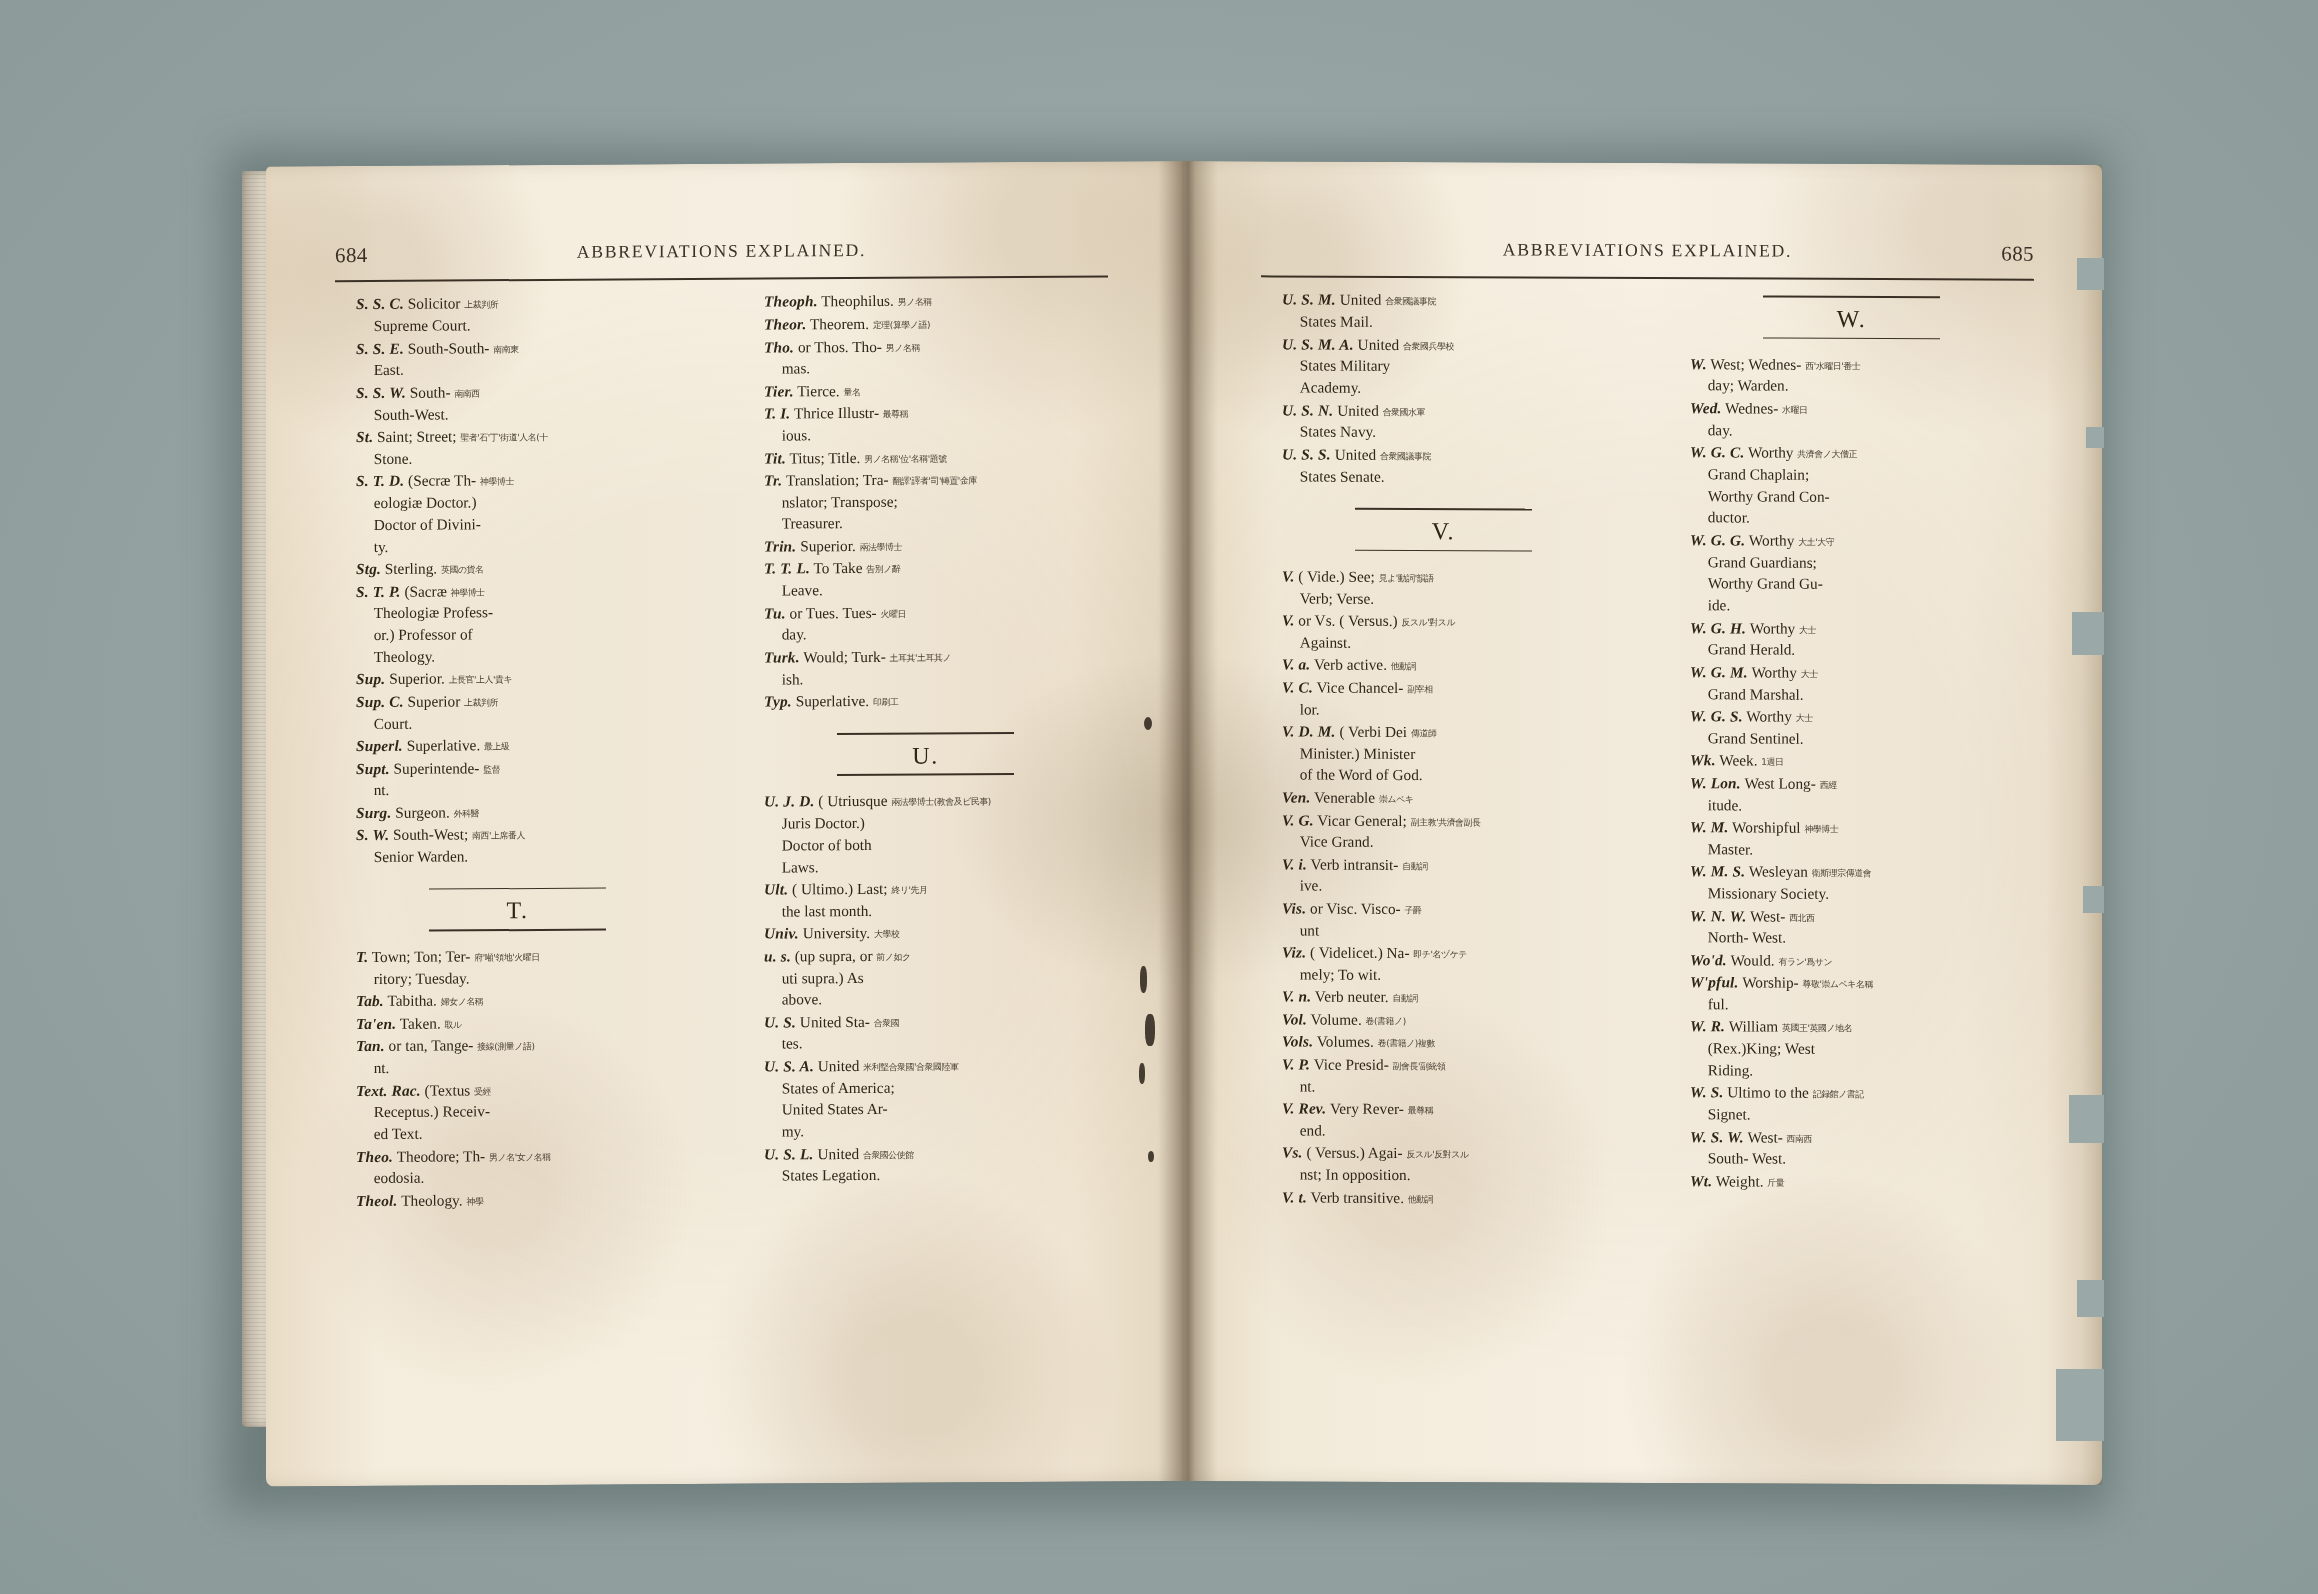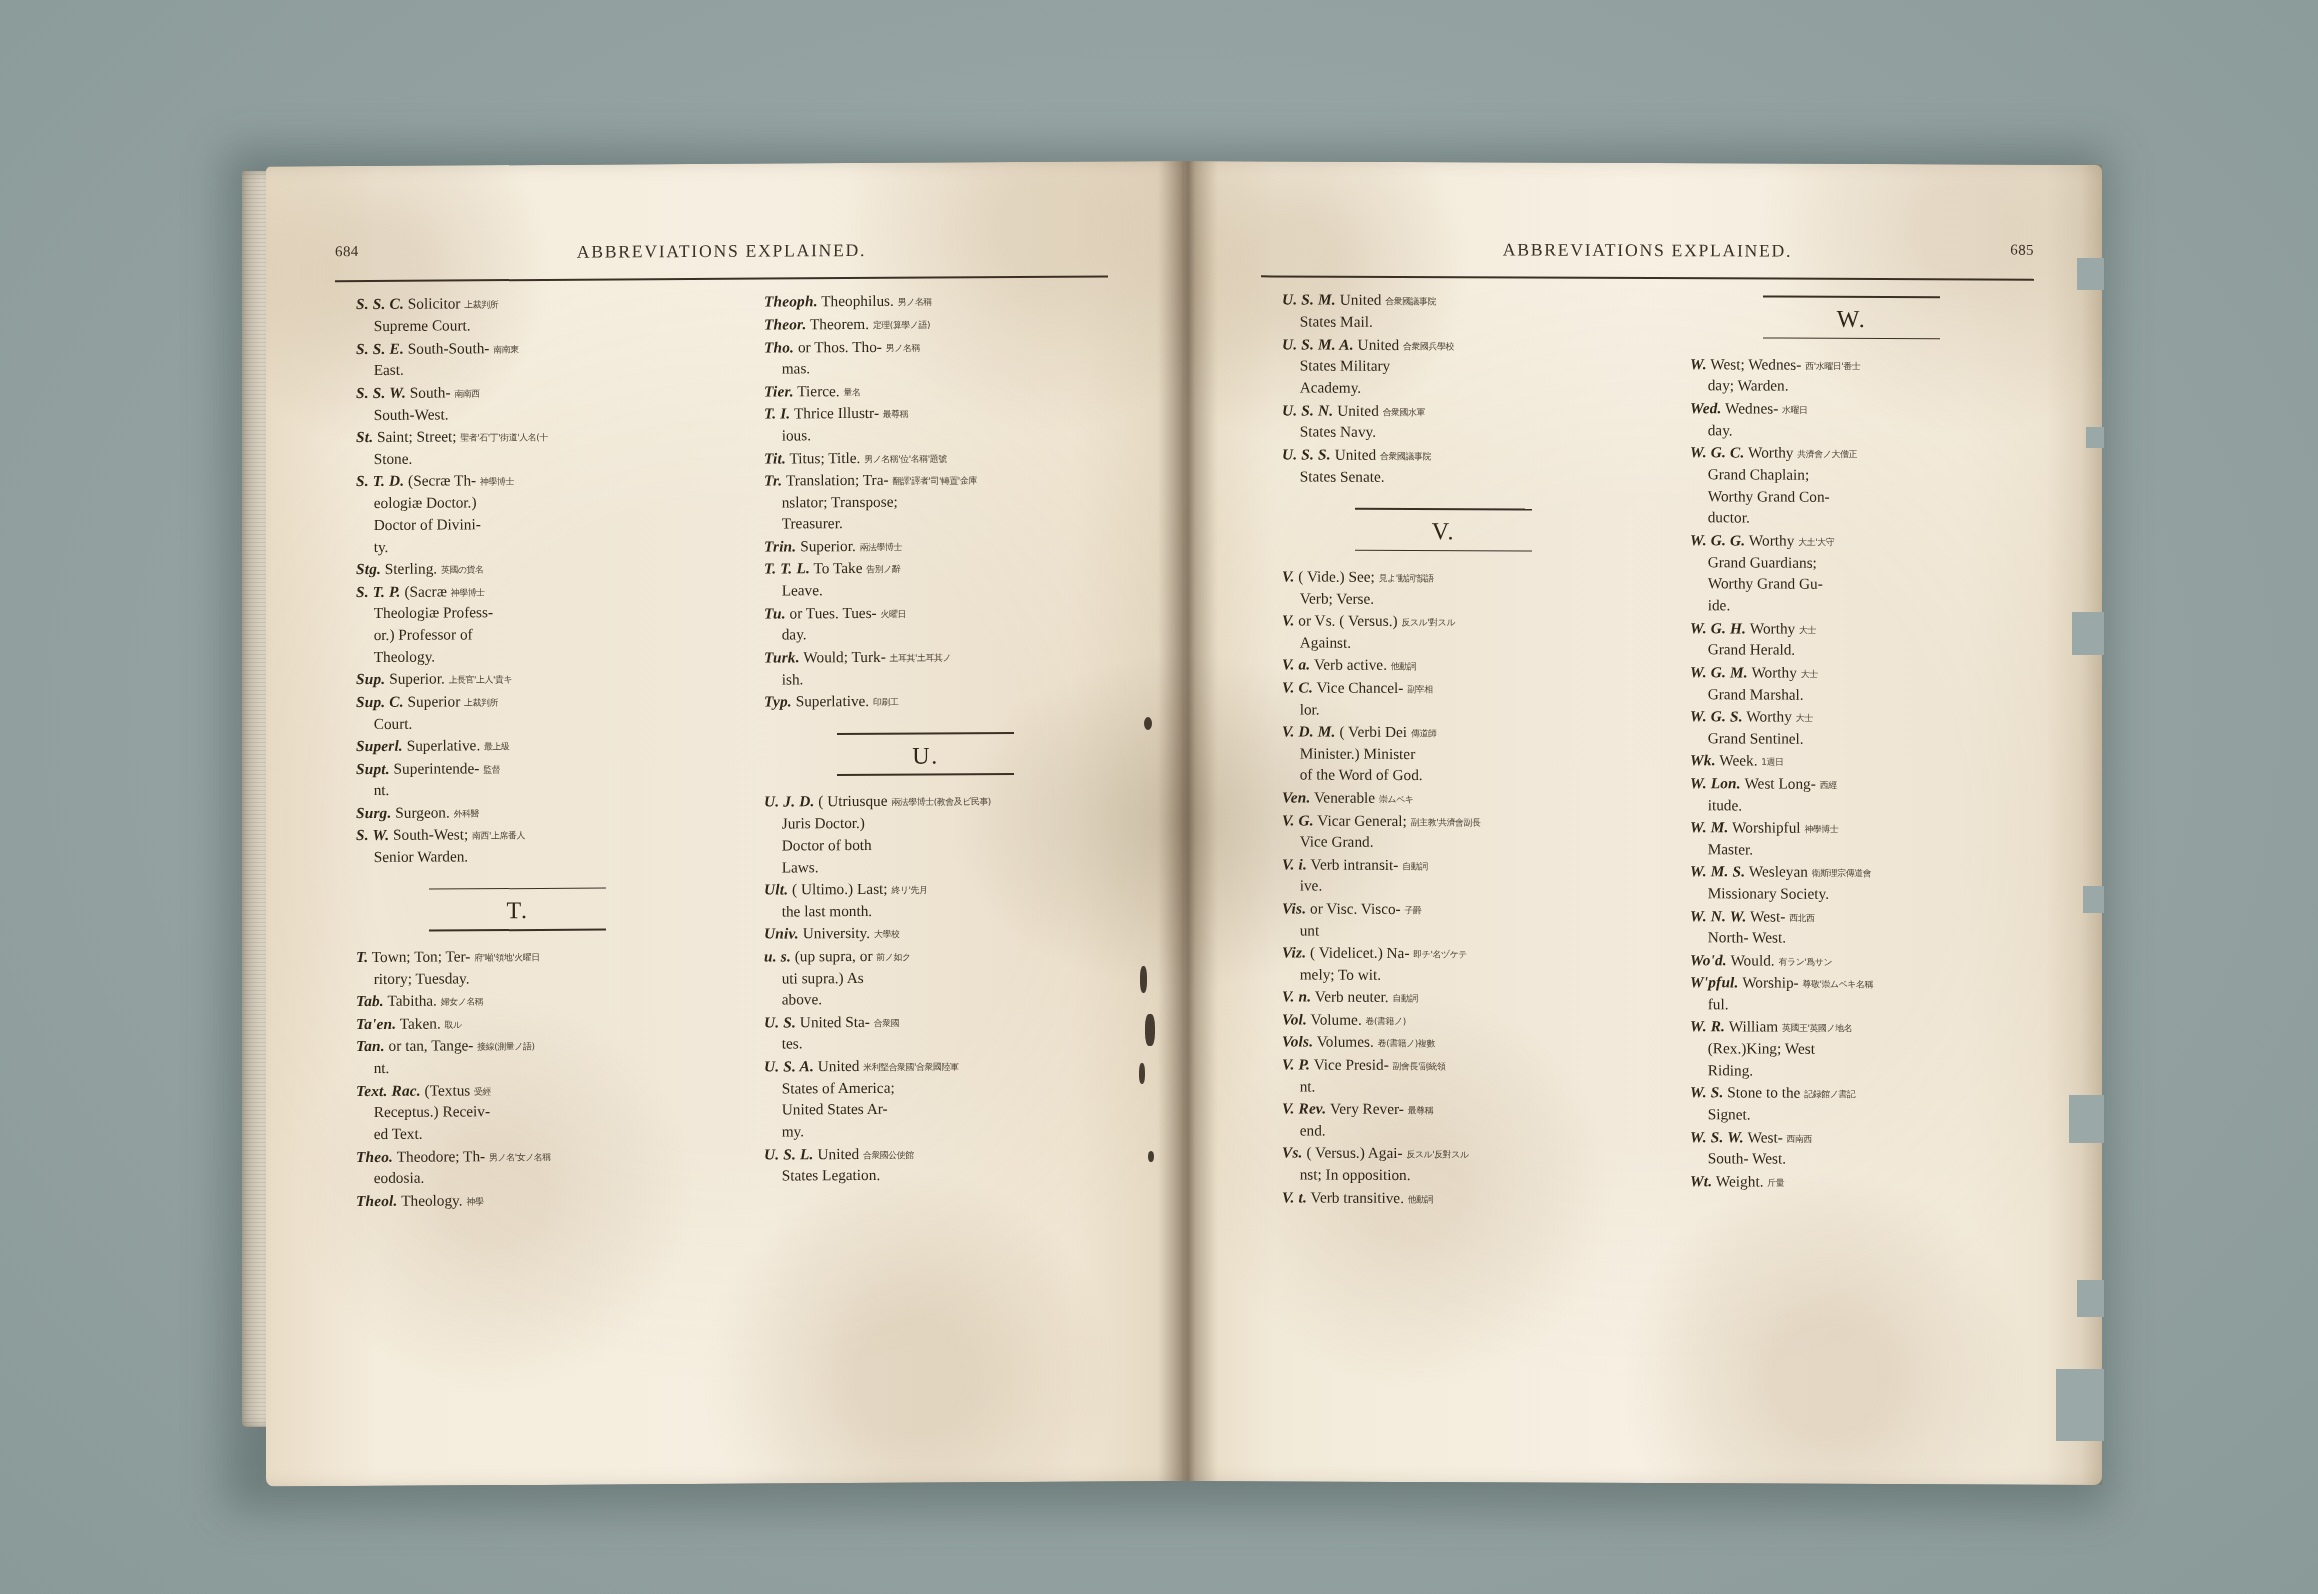--- a/index.html
+++ b/index.html
@@ -137,21 +137,21 @@
     position: absolute;
     left: 0; right: 0;
     text-align: center;
     font-family: "Liberation Serif", serif;
     font-size: 17.7px;
     letter-spacing: 1.7px;
   }
   .running-head .folio {
     position: absolute;
     top: 0;
-    font-size: 15px;
+    font-size: 21px;
     letter-spacing: 0.4px;
   }
   .left .running-head .folio { left: 0; }
   .right .running-head .folio { right: 0; }
 
   .head-rule {
     height: 2.4px;
     background: #3b3025;
     margin-top: 4.8px;
     margin-bottom: 11.3px;
@@ -371,21 +371,21 @@
                 <div class="entry"><span class="abbr">W. G. M.</span> <span>Worthy</span> <span class="gloss-jp">大士</span><span class="cont">Grand Marshal.</span></div>
                 <div class="entry"><span class="abbr">W. G. S.</span> <span>Worthy</span> <span class="gloss-jp">大士</span><span class="cont">Grand Sentinel.</span></div>
                 <div class="entry"><span class="abbr">Wk.</span> <span>Week.</span> <span class="gloss-jp">1週日</span></div>
                 <div class="entry"><span class="abbr">W. Lon.</span> <span>West Long-</span> <span class="gloss-jp">西經</span><span class="cont">itude.</span></div>
                 <div class="entry"><span class="abbr">W. M.</span> <span>Worshipful</span> <span class="gloss-jp">神學博士</span><span class="cont">Master.</span></div>
                 <div class="entry"><span class="abbr">W. M. S.</span> <span>Wesleyan</span> <span class="gloss-jp">衛斯理宗傳道會</span><span class="cont">Missionary Society.</span></div>
                 <div class="entry"><span class="abbr">W. N.  W.</span> <span>West-</span> <span class="gloss-jp">西北西</span><span class="cont">North- West.</span></div>
                 <div class="entry"><span class="abbr">Wo'd.</span> <span>Would.</span> <span class="gloss-jp">有ラン'爲サン</span></div>
                 <div class="entry"><span class="abbr">W'pful.</span> <span>Worship-</span> <span class="gloss-jp">尊敬'崇ムベキ名稱</span><span class="cont">ful.</span></div>
                 <div class="entry"><span class="abbr">W.  R.</span> <span>William</span> <span class="gloss-jp">英國王'英國ノ地名</span><span class="cont">(Rex.)King; West</span><span class="cont">Riding.</span></div>
-                <div class="entry"><span class="abbr">W. S.</span> <span>Stone to the</span> <span class="gloss-jp">記録館ノ書記</span><span class="cont">Signet.</span></div>
+                <div class="entry"><span class="abbr">W. S.</span> <span>Ultimo to the</span> <span class="gloss-jp">記録館ノ書記</span><span class="cont">Signet.</span></div>
                 <div class="entry"><span class="abbr">W. S. W.</span> <span>West-</span> <span class="gloss-jp">西南西</span><span class="cont">South- West.</span></div>
                 <div class="entry"><span class="abbr">Wt.</span> <span>Weight.</span> <span class="gloss-jp">斤量</span></div>
               </div>
           </div>
 
         </div>
       </div>
     </div>
 
     <div class="gutter"></div>

